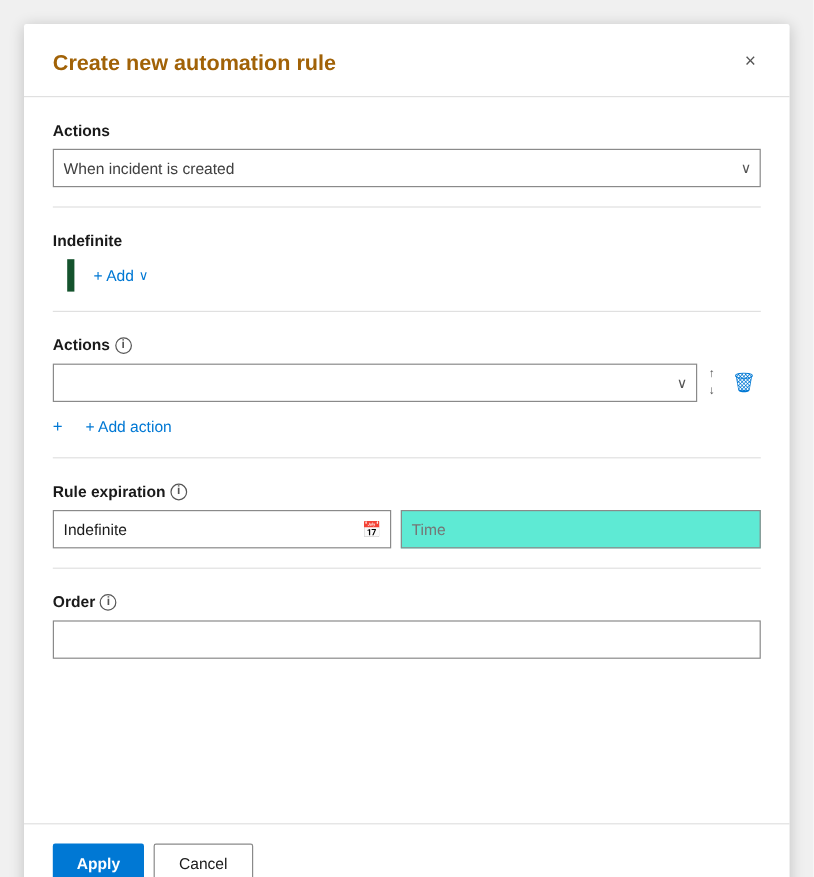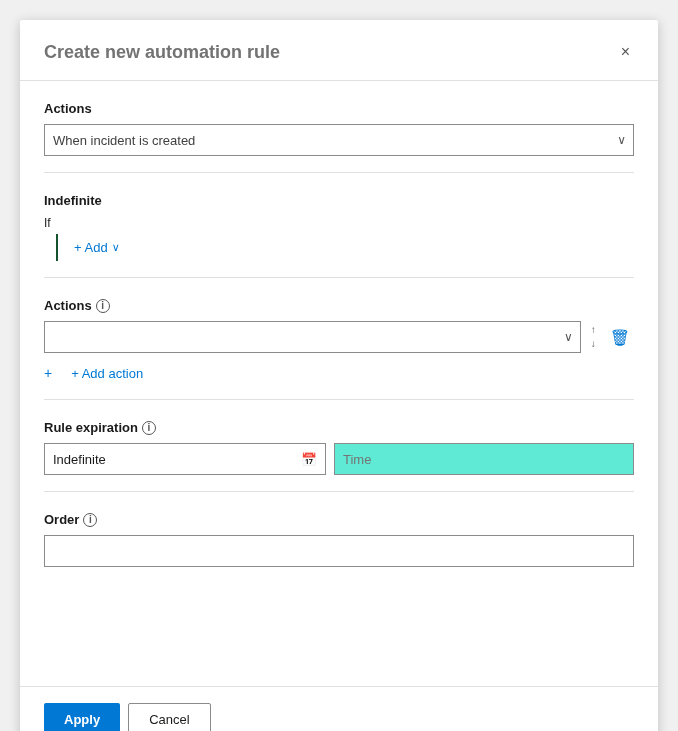--- a/index.html
+++ b/index.html
@@ -23,21 +23,21 @@
     }
     .dialog-header {
       display: flex;
       align-items: center;
       justify-content: space-between;
       padding: 20px 24px 16px 24px;
     }
     .dialog-title {
       font-size: 18px;
       font-weight: 600;
-      color: #737373;
+      color: #a16207;
     }
     .close-btn {
       background: none;
       border: none;
       cursor: pointer;
       font-size: 16px;
       color: #555;
       padding: 4px;
       line-height: 1;
     }
@@ -126,21 +126,21 @@
       margin-bottom: 4px;
       font-weight: 400;
     }
     .condition-tree {
       padding-left: 8px;
     }
     .condition-line {
       display: flex;
       align-items: center;
       padding: 4px 0 4px 16px;
-      border-left: 2px solid #14532d;
+      border-left: 6px solid #14532d;
       margin-left: 4px;
     }
     .add-condition-btn {
       background: none;
       border: none;
       color: #0078d4;
       cursor: pointer;
       font-size: 13px;
       display: flex;
       align-items: center;
@@ -300,21 +300,20 @@
           <option>When alert is created</option>
         </select>
         <span class="chevron-icon">∨</span>
       </div>
     </div>
 
     <div class="section">
       <div class="field-label-dark">
         <span>Indefinite</span>
       </div>
-      <div class="condition-label">If</div>
       <div class="condition-tree">
         <div class="condition-line">
           <button class="add-condition-btn">
             <span>+ Add</span>
             <span style="font-size:11px;">∨</span>
           </button>
         </div>
       </div>
     </div>
 

